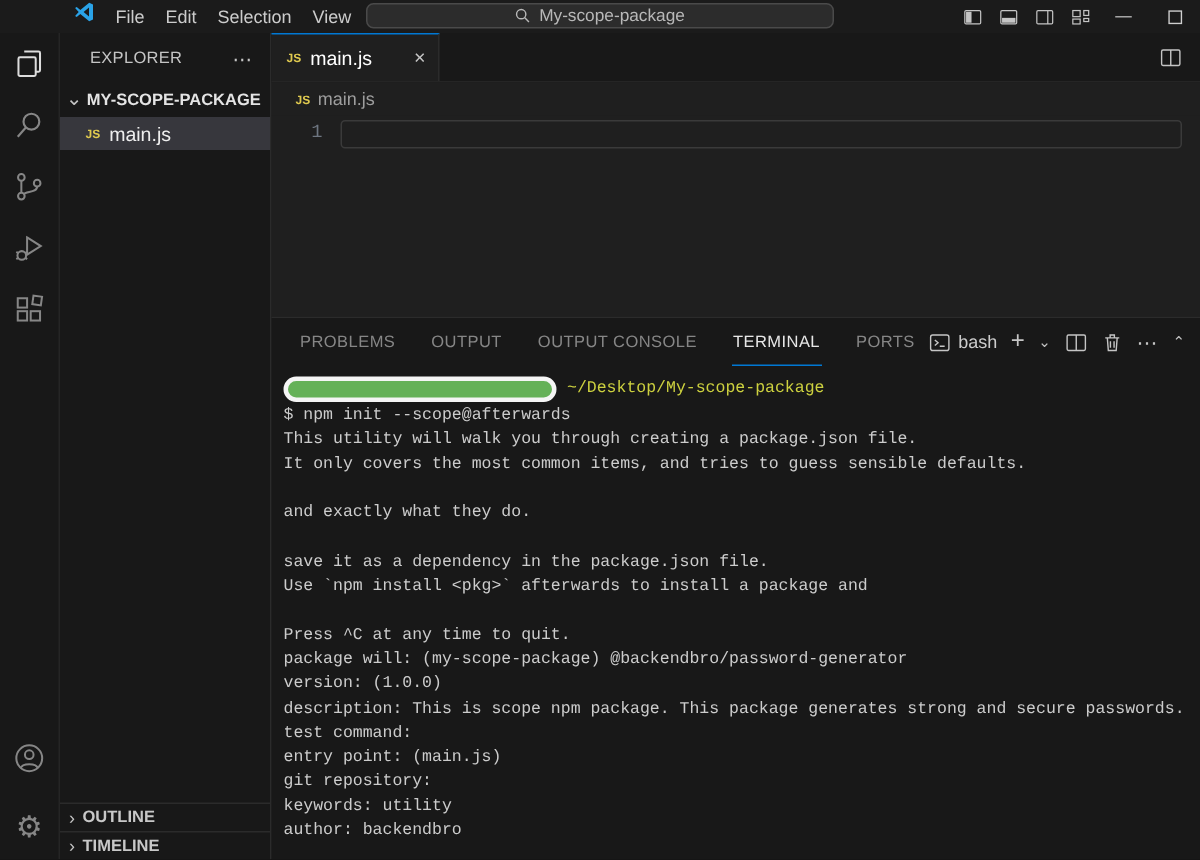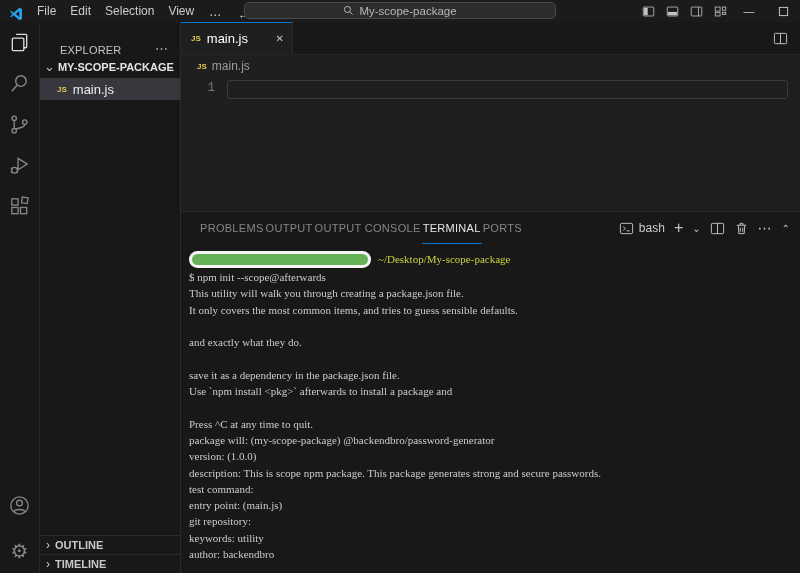--- a/index.html
+++ b/index.html
@@ -1,21 +1,21 @@
 <!DOCTYPE html>
 <html><head>
 <meta charset="utf-8">
 <style>
   * { margin:0; padding:0; box-sizing:border-box; }
   html,body { background:#111; }
   body { font-family:"Liberation Sans", sans-serif; }
   .window { position:relative; width:800px; height:573px; background:#1f1f1f; color:#ccc; overflow:hidden; }
 
   
-  .titlebar { position:relative; height:22px; background:#1b1b1b; display:flex; align-items:flex-end; }
+  .titlebar { position:relative; height:22px; background:#1b1b1b; display:flex; align-items:flex-start;padding-left:40px; }
   .vscode-logo { width:16px; height:16px; margin:0 6px 0 8px; }
   .menu-item { font-size:12px; color:#cccccc; padding:0 7px; line-height:22px; cursor:default; }
   .menu-more { font-size:12px; color:#cccccc; padding:0 8px; }
   .nav-arrow { font-size:13px; padding:0 8px; color:#bdbdbd; }
   .nav-arrow.dim { color:#6e6e6e; }
   .searchbox { position:absolute; left:50%; top:2px; transform:translateX(-50%); width:312px; height:17px;
     background:#2c2c2c; border:1px solid #4a4a4a; border-radius:5px; display:flex; align-items:center; justify-content:center;
     font-size:11.5px; color:#b8b8b8; gap:5px; }
   .tb-right { position:absolute; right:0; top:0; height:22px; display:flex; align-items:center; gap:0; }
   .tb-icon { width:24px; height:22px; display:flex; align-items:center; justify-content:center; color:#c5c5c5; }
@@ -29,21 +29,21 @@
   .activitybar { width:40px; background:#181818; border-right:1px solid #252525; display:flex; flex-direction:column; }
   .ab-icon { height:41px; display:flex; align-items:center; justify-content:center; color:#868686; }
   .ab-icon svg { width:23px; height:23px; }
   .ab-icon.active { color:#dcdcdc; }
   .ab-bottom { margin-top:auto; }
   .ab-bottom .ab-icon { height:45px; }
   .gear-glyph { font-size:20px; line-height:1; font-family:"DejaVu Sans", sans-serif; }
 
   
   .sidebar { width:140px; background:#181818; display:flex; flex-direction:column; }
-  .sb-header { height:34px; display:flex; align-items:flex-end; padding-left:20px; }
+  .sb-header { height:34px; display:flex; align-items:center; padding-left:20px; }
   .sb-title { font-size:11px; color:#c5c5c5; letter-spacing:.2px; }
   .sb-more { margin-left:auto; margin-right:12px; color:#c5c5c5; font-size:13px; }
   .sb-folder { height:22px; display:flex; align-items:center; padding-left:4px; gap:3px; color:#e4e4e4; }
   .sb-folder .name { font-size:11px; font-weight:bold; }
   .chev { font-size:13px; color:#c5c5c5; font-family:"DejaVu Sans", sans-serif; line-height:0; }
   .sb-file { height:22px; display:flex; align-items:center; padding-left:17px; gap:6px; background:#37373d; color:#eeeeee; font-size:13px; }
   .js-badge { font-size:8px; font-weight:bold; color:#dfc94f; letter-spacing:0; }
   .sb-spacer { flex:1; }
   .sb-section { height:19px; border-top:1px solid #2b2b2b; display:flex; align-items:center; padding-left:6px; gap:5px; }
   .sb-section .label { font-size:11px; font-weight:bold; color:#c8c8c8; }
@@ -59,32 +59,32 @@
   .tab-actions { margin-left:auto; display:flex; align-items:center; padding-right:12px; color:#c5c5c5; }
   .tab-actions svg { width:15px; height:15px; }
   .breadcrumb { height:22px; display:flex; align-items:center; gap:5px; padding-left:16px; font-size:12px; color:#9d9d9d; background:#1f1f1f; }
   .editor { flex:1; position:relative; background:#1f1f1f; }
   .gutter { position:absolute; top:4px; left:0; width:34px; text-align:right; font-family:"Liberation Mono", monospace; font-size:12.5px; color:#6e7681; }
   .curline { position:absolute; top:3px; left:46px; right:12px; height:19px; border:1px solid #3a3a3a; border-radius:3px; }
 
   
   .panel { height:362px; background:#181818; border-top:1px solid #2b2b2b; display:flex; flex-direction:column; }
   .panel-header { height:32px; display:flex; align-items:center; padding:0 10px 0 18px; }
-  .p-tabs { display:flex; height:100%; }
+  .p-tabs { display:flex; gap:22px; height:100%; }
   .p-tab { display:flex; align-items:center; font-size:11px; letter-spacing:.3px; color:#868686; border-bottom:1px solid transparent; padding:1px 1px 0; }
   .p-tab.active { color:#e7e7e7; border-bottom-color:#0078d4; }
   .p-actions { margin-left:auto; display:flex; align-items:center; gap:9px; color:#c5c5c5; }
   .shell-group { display:flex; align-items:center; gap:5px; font-size:12px; color:#cccccc; }
   .p-actions svg { width:15px; height:15px; }
   .glyph-plus { font-size:16px; font-weight:300; }
   .glyph-chev { font-size:10px; font-family:"DejaVu Sans", sans-serif; }
   .glyph-more { font-size:14px; letter-spacing:1px; }
 
   .terminal { flex:1; padding:5px 0 0 8px; font-family:"Liberation Mono", monospace; font-size:11px; line-height:16.3px; color:#cccccc; overflow:hidden; }
-  .tline { white-space:pre; height:16.3px;font-family:Liberation Serif, serif; }
+  .tline { white-space:pre; height:16.3px; }
   .tline.prompt-line { height:20px; display:flex; align-items:center; }
   .pill { display:inline-block; width:182px; height:17px; background:#65b158; border:3px solid #f5f5f5; border-radius:9px; margin-right:7px; }
   .prompt-path { color:#cdd13f; }
 </style>
 </head>
 <body>
 
 <div class="window">
 
   <header class="titlebar">

